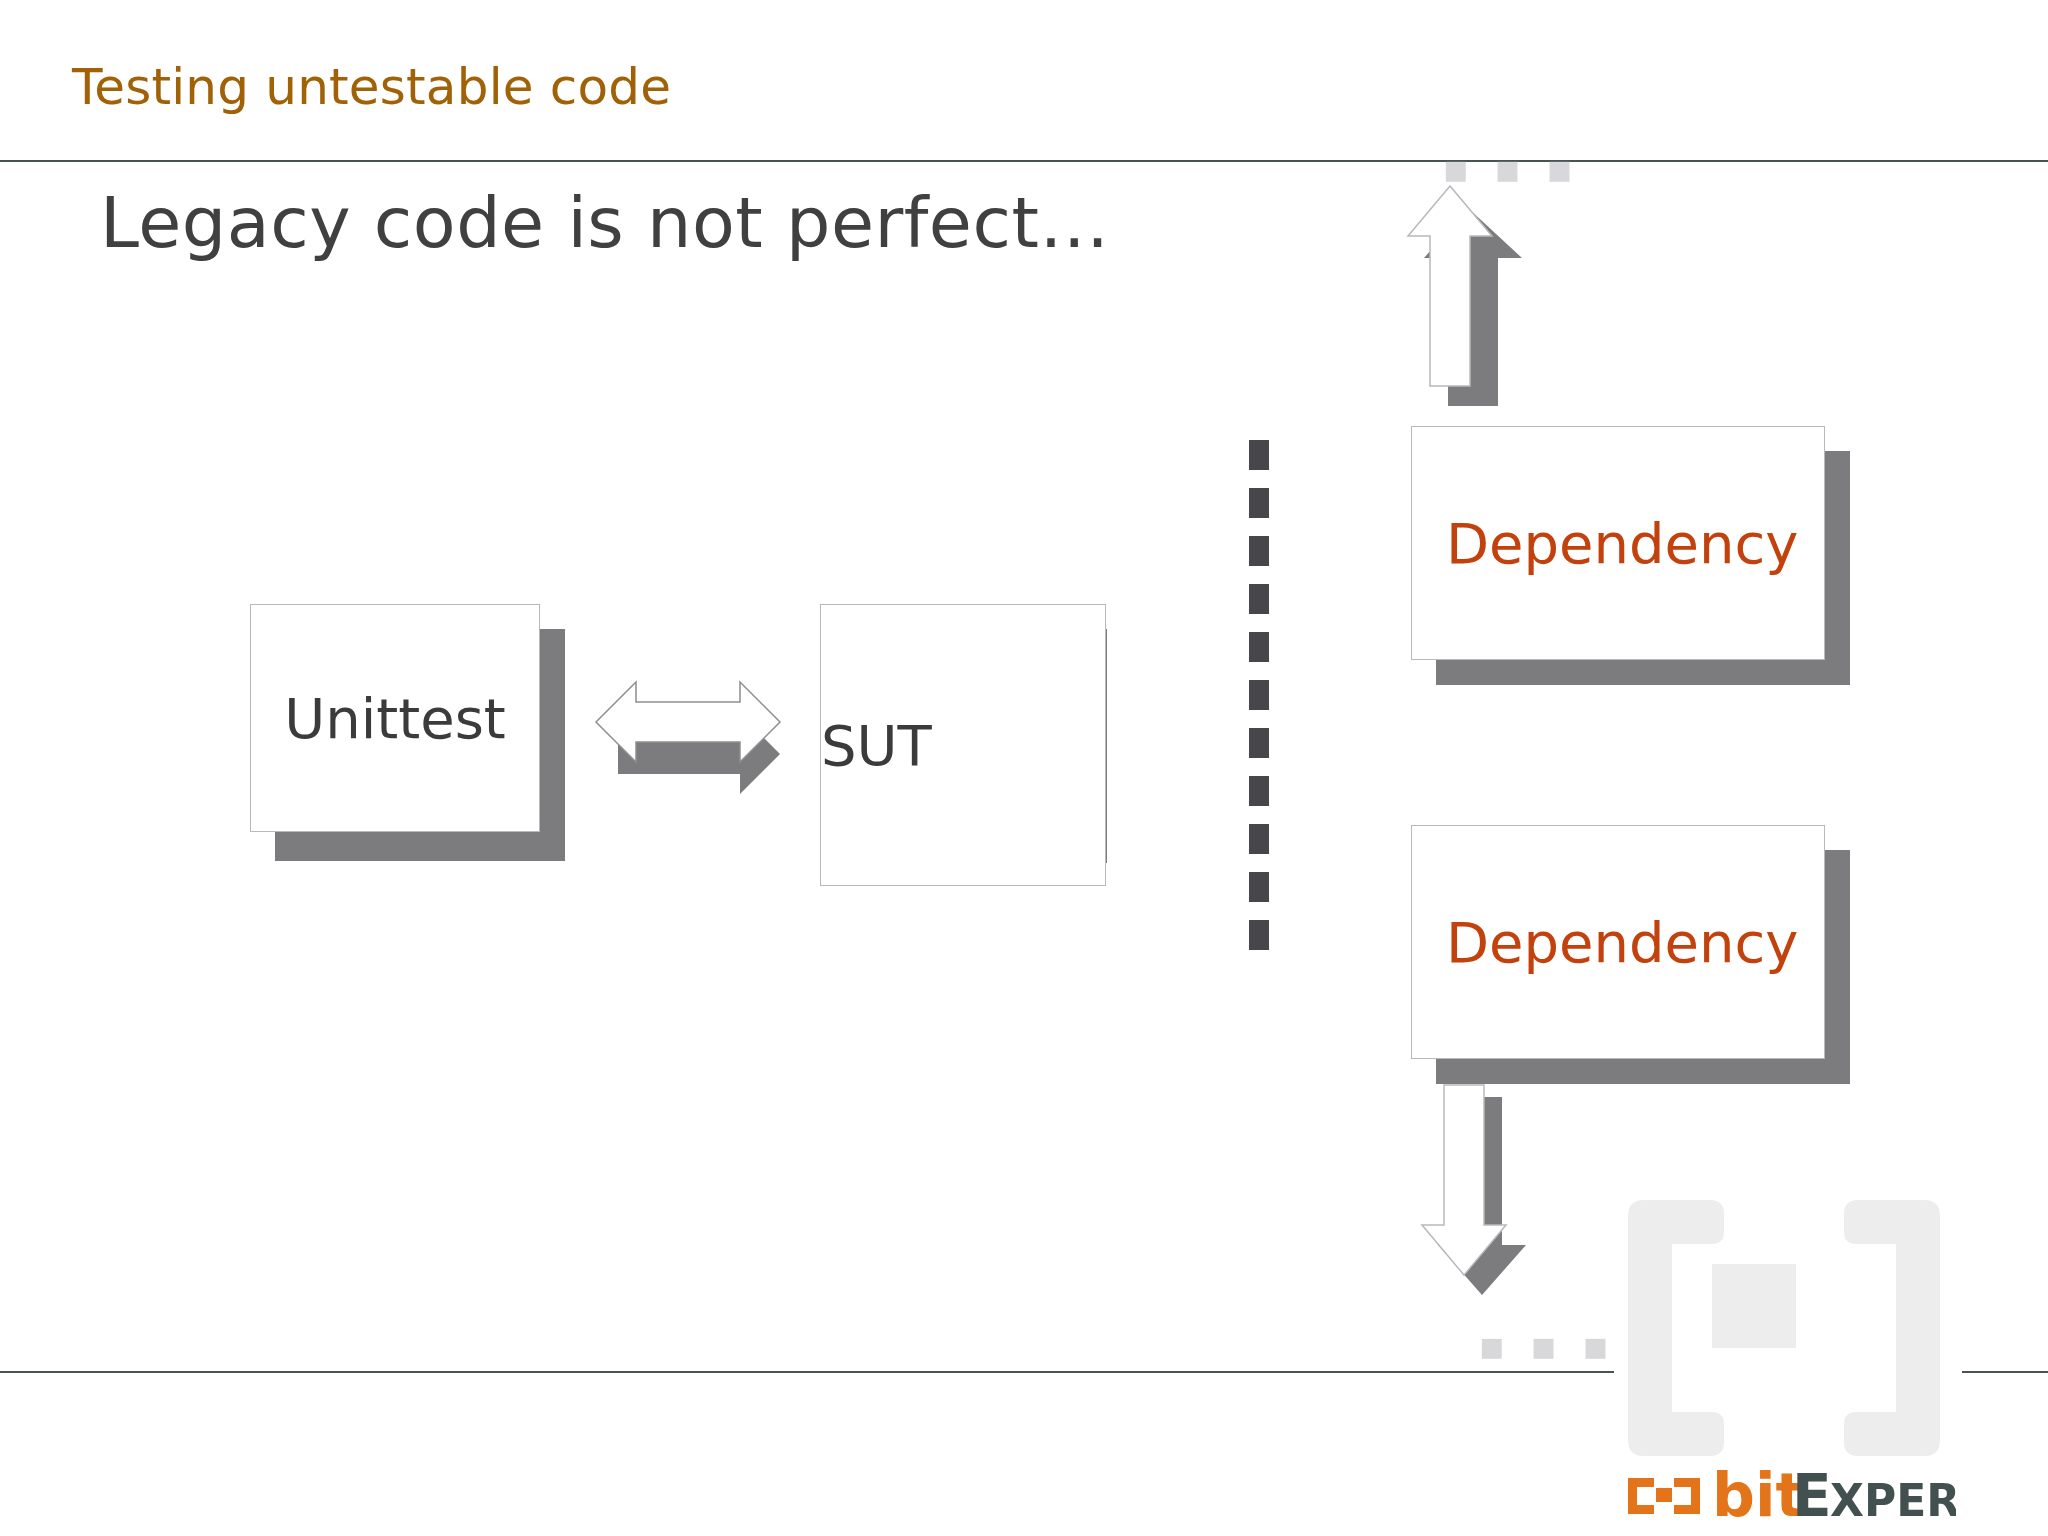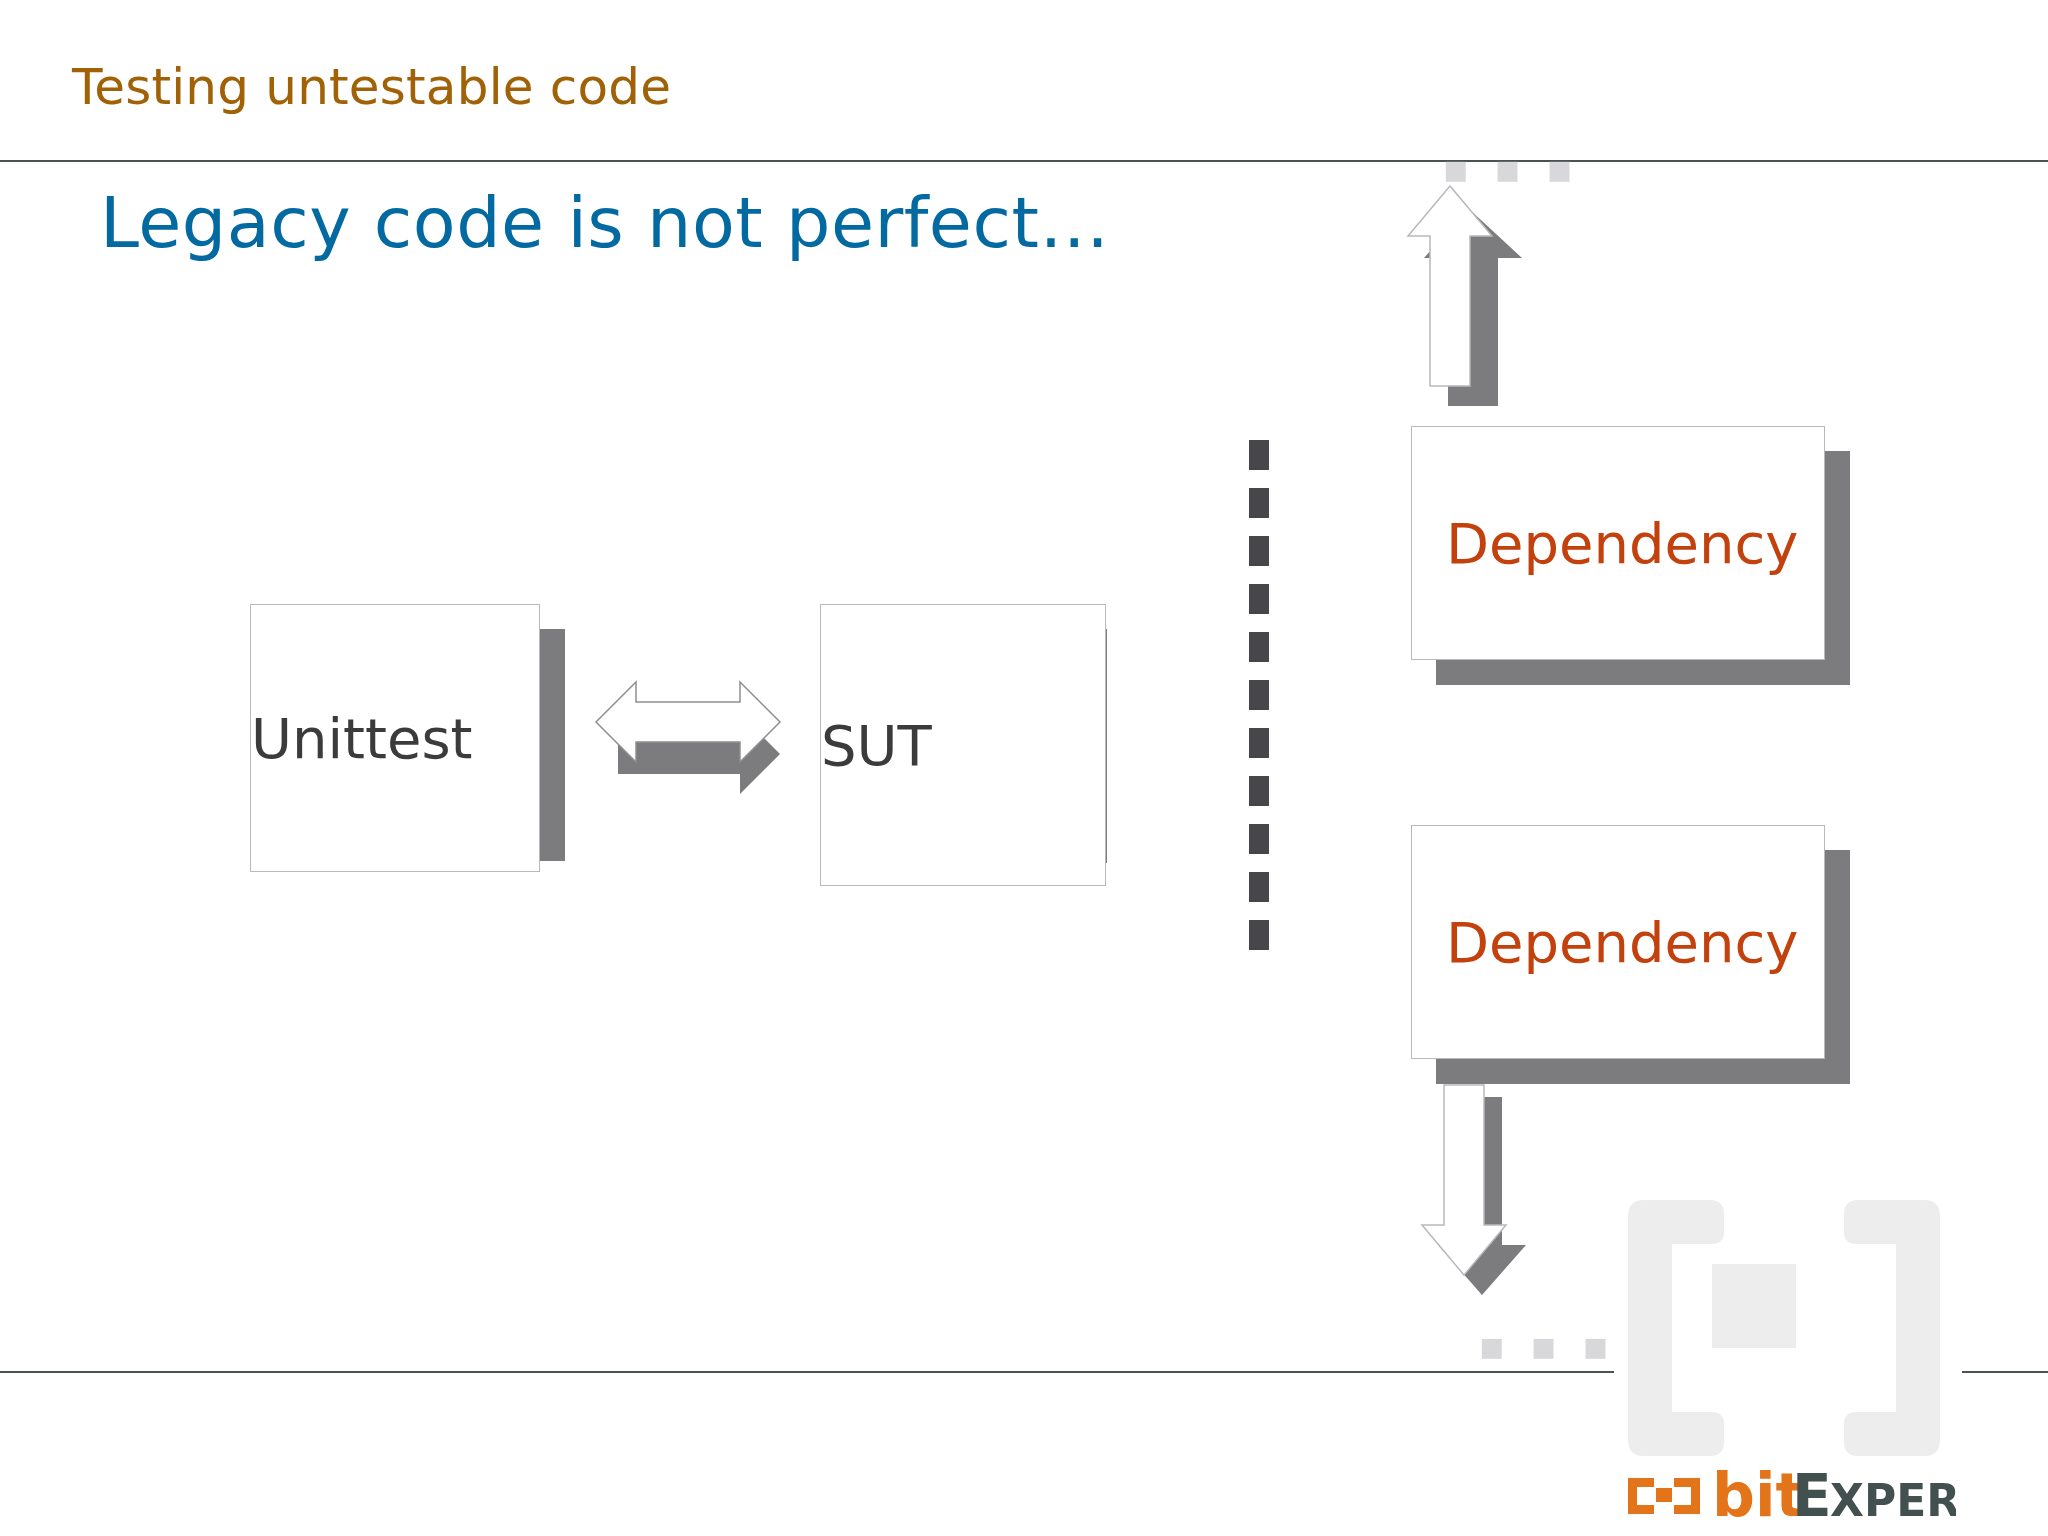--- a/index.html
+++ b/index.html
@@ -41,21 +41,21 @@
     background: #4a5354;
   }
 
   
   .headline {
     position: absolute;
     left: 100px;
     top: 182px;
     font-size: 70px;
     font-weight: 400;
-    color: #0369a1;
+    color: #404040;
     white-space: nowrap;
     letter-spacing: 0.5px;
   }
 
   
   .card {
     position: absolute;
     box-sizing: border-box;
     background: #ffffff;
     border: 1px solid #b9b9bd;
@@ -72,21 +72,21 @@
     font-size: 56px;
     font-weight: 400;
     color: #3b3b3b;
     white-space: nowrap;
   }
   .card-label.muted {
     color: #c2410c;
   }
 
   
-  #box-unittest      { left: 250px; top: 604px; width: 290px; height: 268px; justify-content: flex-start; }
+  #box-unittest      { left: 250px; top: 604px; width: 290px; height: 228px; justify-content: center; }
   #box-unittest-sh   { left: 275px; top: 629px; width: 290px; height: 232px; }
   
   #box-sut           { left: 796px; top: 604px; width: 286px; height: 282px; justify-content: flex-start; margin-left: 24px; }
   #box-sut-sh        { left: 821px; top: 629px; width: 286px; height: 234px; }
   
   #box-dep1          { left: 1411px; top: 426px; width: 414px; height: 234px; padding-left: 34px; }
   #box-dep1-sh       { left: 1436px; top: 451px; width: 414px; height: 234px; }
   
   #box-dep2          { left: 1411px; top: 825px; width: 414px; height: 234px; padding-left: 34px; }
   #box-dep2-sh       { left: 1436px; top: 850px; width: 414px; height: 234px; }

